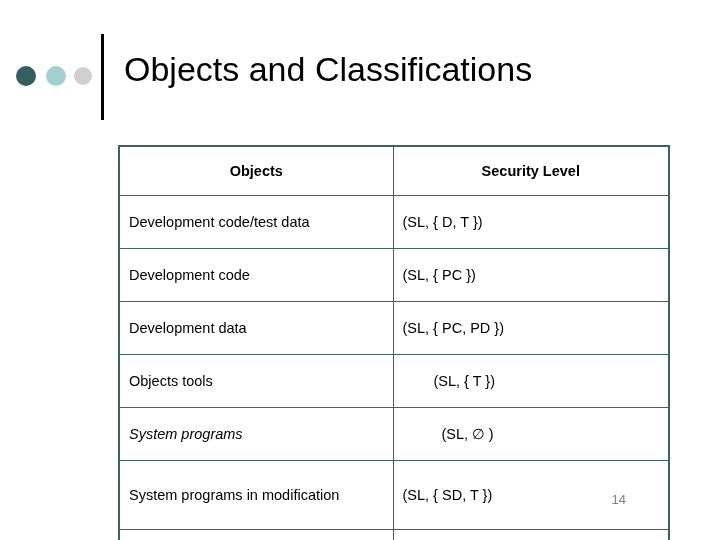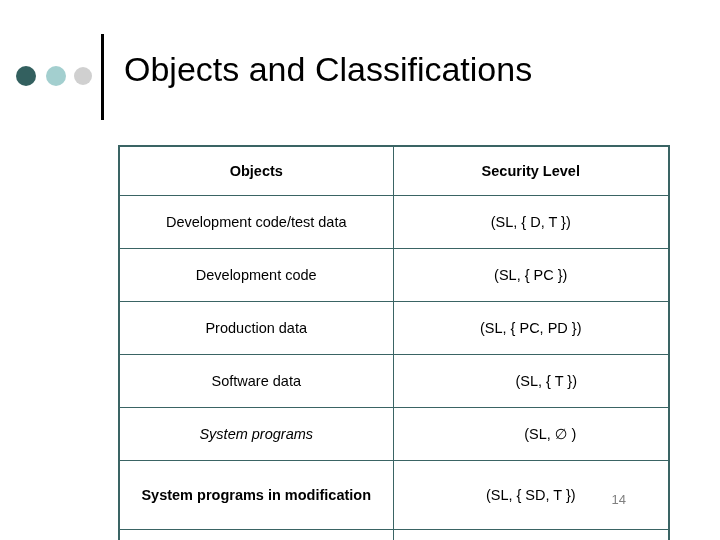--- a/index.html
+++ b/index.html
@@ -87,21 +87,21 @@
 
   #objects-table thead th {
     height: 46px;
     text-align: center;
     font-weight: bold;
     padding: 1px 8px;
   }
 
   #objects-table tbody td {
     height: 40px;
-    text-align: center;
+    text-align: left;
     font-weight: normal;
     padding: 6px 9px;
     line-height: 18px;
   }
   #objects-table tbody tr.tall td {
     height: 56px;
   }
 
   
   #page-number {
@@ -144,33 +144,33 @@
 
     <tr>
           <td style="border-color: rgb(58, 100, 100);">Development code/test data</td>
           <td style="border-color: rgb(58, 100, 100);">(SL, { D, T })</td>
         </tr>
         <tr>
           <td style="border-color: rgb(58, 100, 100);">Development code</td>
           <td style="border-color: rgb(58, 100, 100);">(SL, { PC })</td>
         </tr>
         <tr>
-          <td style="border-color: rgb(58, 100, 100);">Production data</td>
+          <td style="border-color: rgb(58, 100, 100);">Development data</td>
           <td style="border-color: rgb(58, 100, 100);">(SL, { PC, PD })</td>
         </tr>
         <tr>
-          <td style="border-color: rgb(58, 100, 100);">Software data</td>
+          <td style="border-color: rgb(58, 100, 100);">Objects tools</td>
           <td style="border-color: rgb(58, 100, 100); padding-left: 40px;">(SL, { T })</td>
         </tr>
         <tr>
           <td style="border-color: rgb(58, 100, 100); font-style: italic;">System programs</td>
           <td style="border-color: rgb(58, 100, 100); padding-left: 48px;">(SL, ∅ )</td>
         </tr>
         <tr class="tall">
-          <td style="border-color: rgb(58, 100, 100); font-weight: bold;">System programs in modification</td>
+          <td style="border-color: rgb(58, 100, 100);">System programs in modification</td>
           <td style="border-color: rgb(58, 100, 100);">(SL, { SD, T })</td>
         </tr>
         <tr>
           <td style="border-color: rgb(58, 100, 100);">System and application logs</td>
           <td style="border-color: rgb(58, 100, 100);"></td>
         </tr>
       </tbody>
   </table>
 
   <div id="page-number">14</div>

